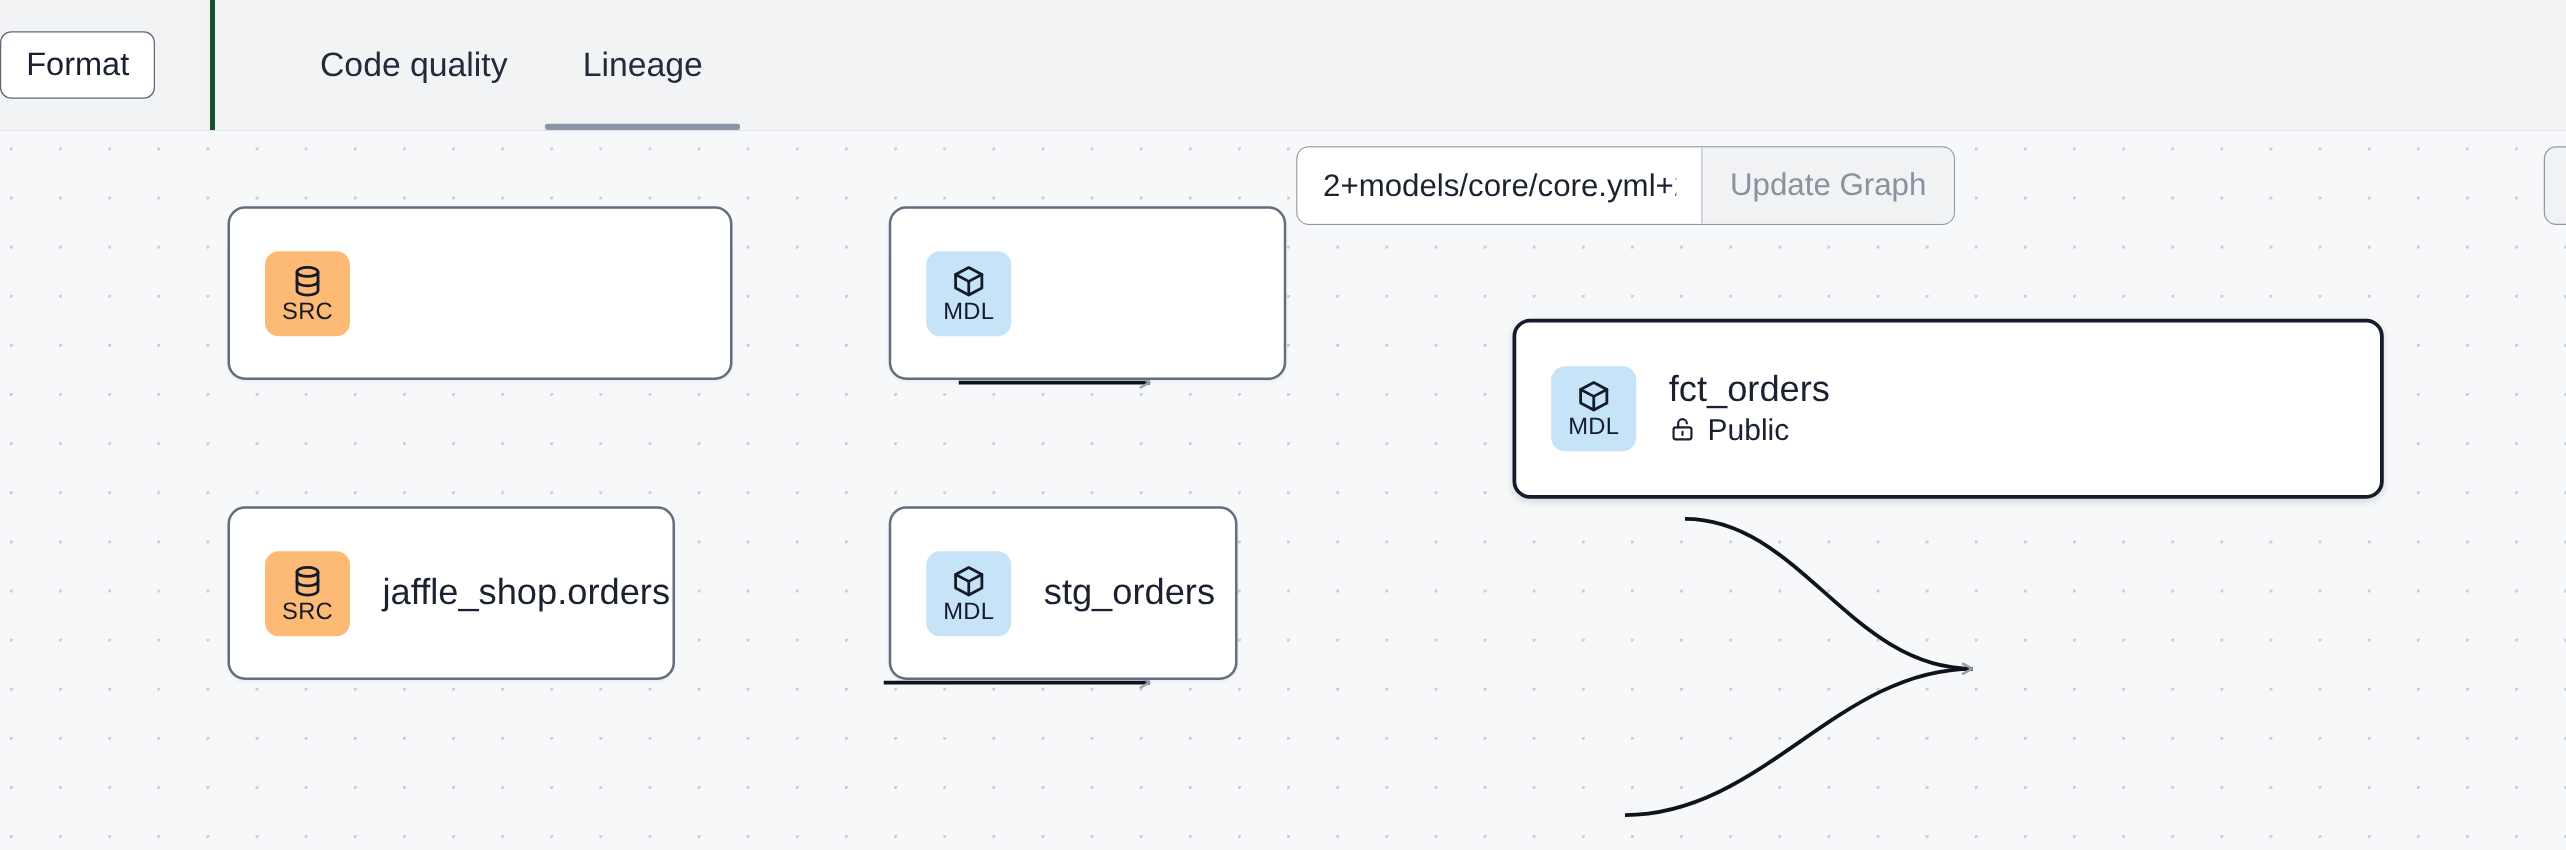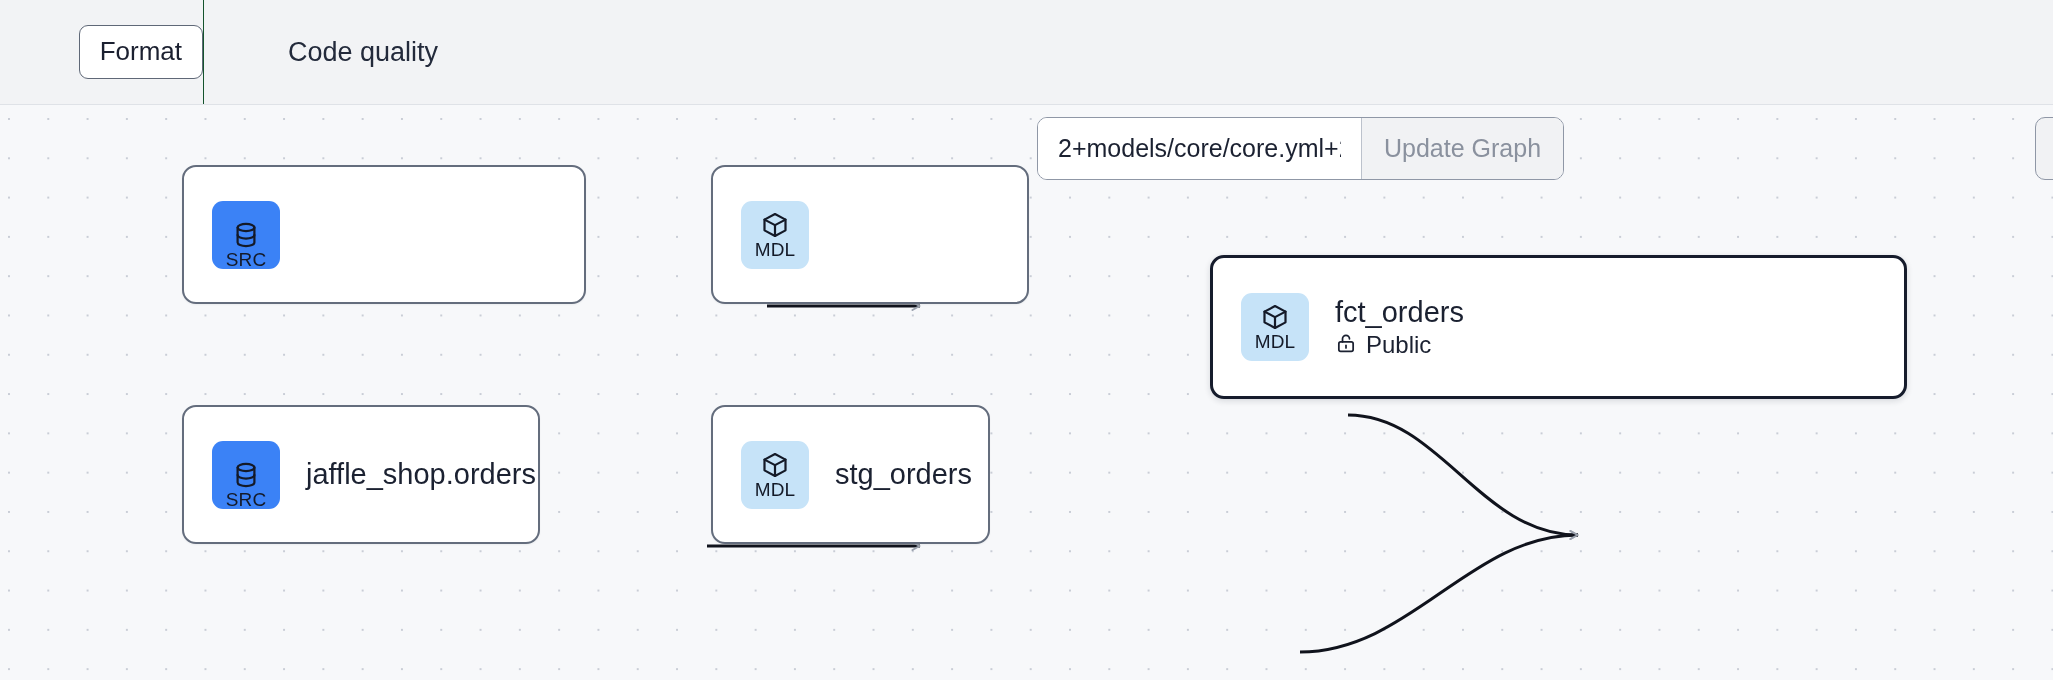--- a/index.html
+++ b/index.html
@@ -31,24 +31,23 @@
     border-bottom: 1px solid #dfe2e7;
     display: flex;
     align-items: flex-start;
   }
 
   .format-zone {
     width: 172px;
     height: 104px;
     display: flex;
     align-items: center;
-    justify-content: flex-end;
-    border-right: 1px solid #14532d;
+    justify-content: flex-start;
+    border-right: 4px solid #14532d;
     flex: 0 0 172px;
-    margin-left: 32px;
   }
 
   .format-button {
     background: #ffffff;
     border: 1px solid #5f6877;
     border-radius: 9px;
     color: #1b2030;
     font-size: 26px;
     font-family: "Liberation Sans", sans-serif;
     padding: 11px 20px;
@@ -136,21 +135,21 @@
     width: 68px;
     height: 68px;
     border-radius: 11px;
     display: flex;
     flex-direction: column;
     align-items: center;
     justify-content: center;
     gap: 1px;
     flex: 0 0 68px;
   }
-  .badge.src { background: #3b82f6; justify-content: flex-end; }
+  .badge.src { background: #fdba74; }
   .badge.mdl { background: #c6e3f8; }
 
   .badge svg { display: block; }
 
   .badge-text {
     font-size: 19px;
     color: #141a28;
     line-height: 1;
     letter-spacing: .2px;
     font-family: "Liberation Sans", sans-serif;
@@ -242,20 +241,23 @@
   <div class="topbar">
 
     <div class="format-zone">
       <button class="format-button">Format</button>
     </div>
 
     <div class="tabs">
       <div class="tab">
         <span>Code quality</span>
       </div>
+      <div class="tab active">
+        <span>Lineage</span>
+      </div>
     </div>
 
   </div>
 
   <div class="canvas">
 
     <svg class="edges" viewBox="0 0 2053 575">
       <defs>
         <marker id="arrowhead" markerWidth="11" markerHeight="11" refX="9.5" refY="5.2" orient="auto" markerUnits="userSpaceOnUse">
           <path d="M 2 1.2 L 9 5.2 L 2 9.2" fill="none" stroke="#9aa1ad" stroke-width="2" stroke-linecap="round" stroke-linejoin="round"></path>

